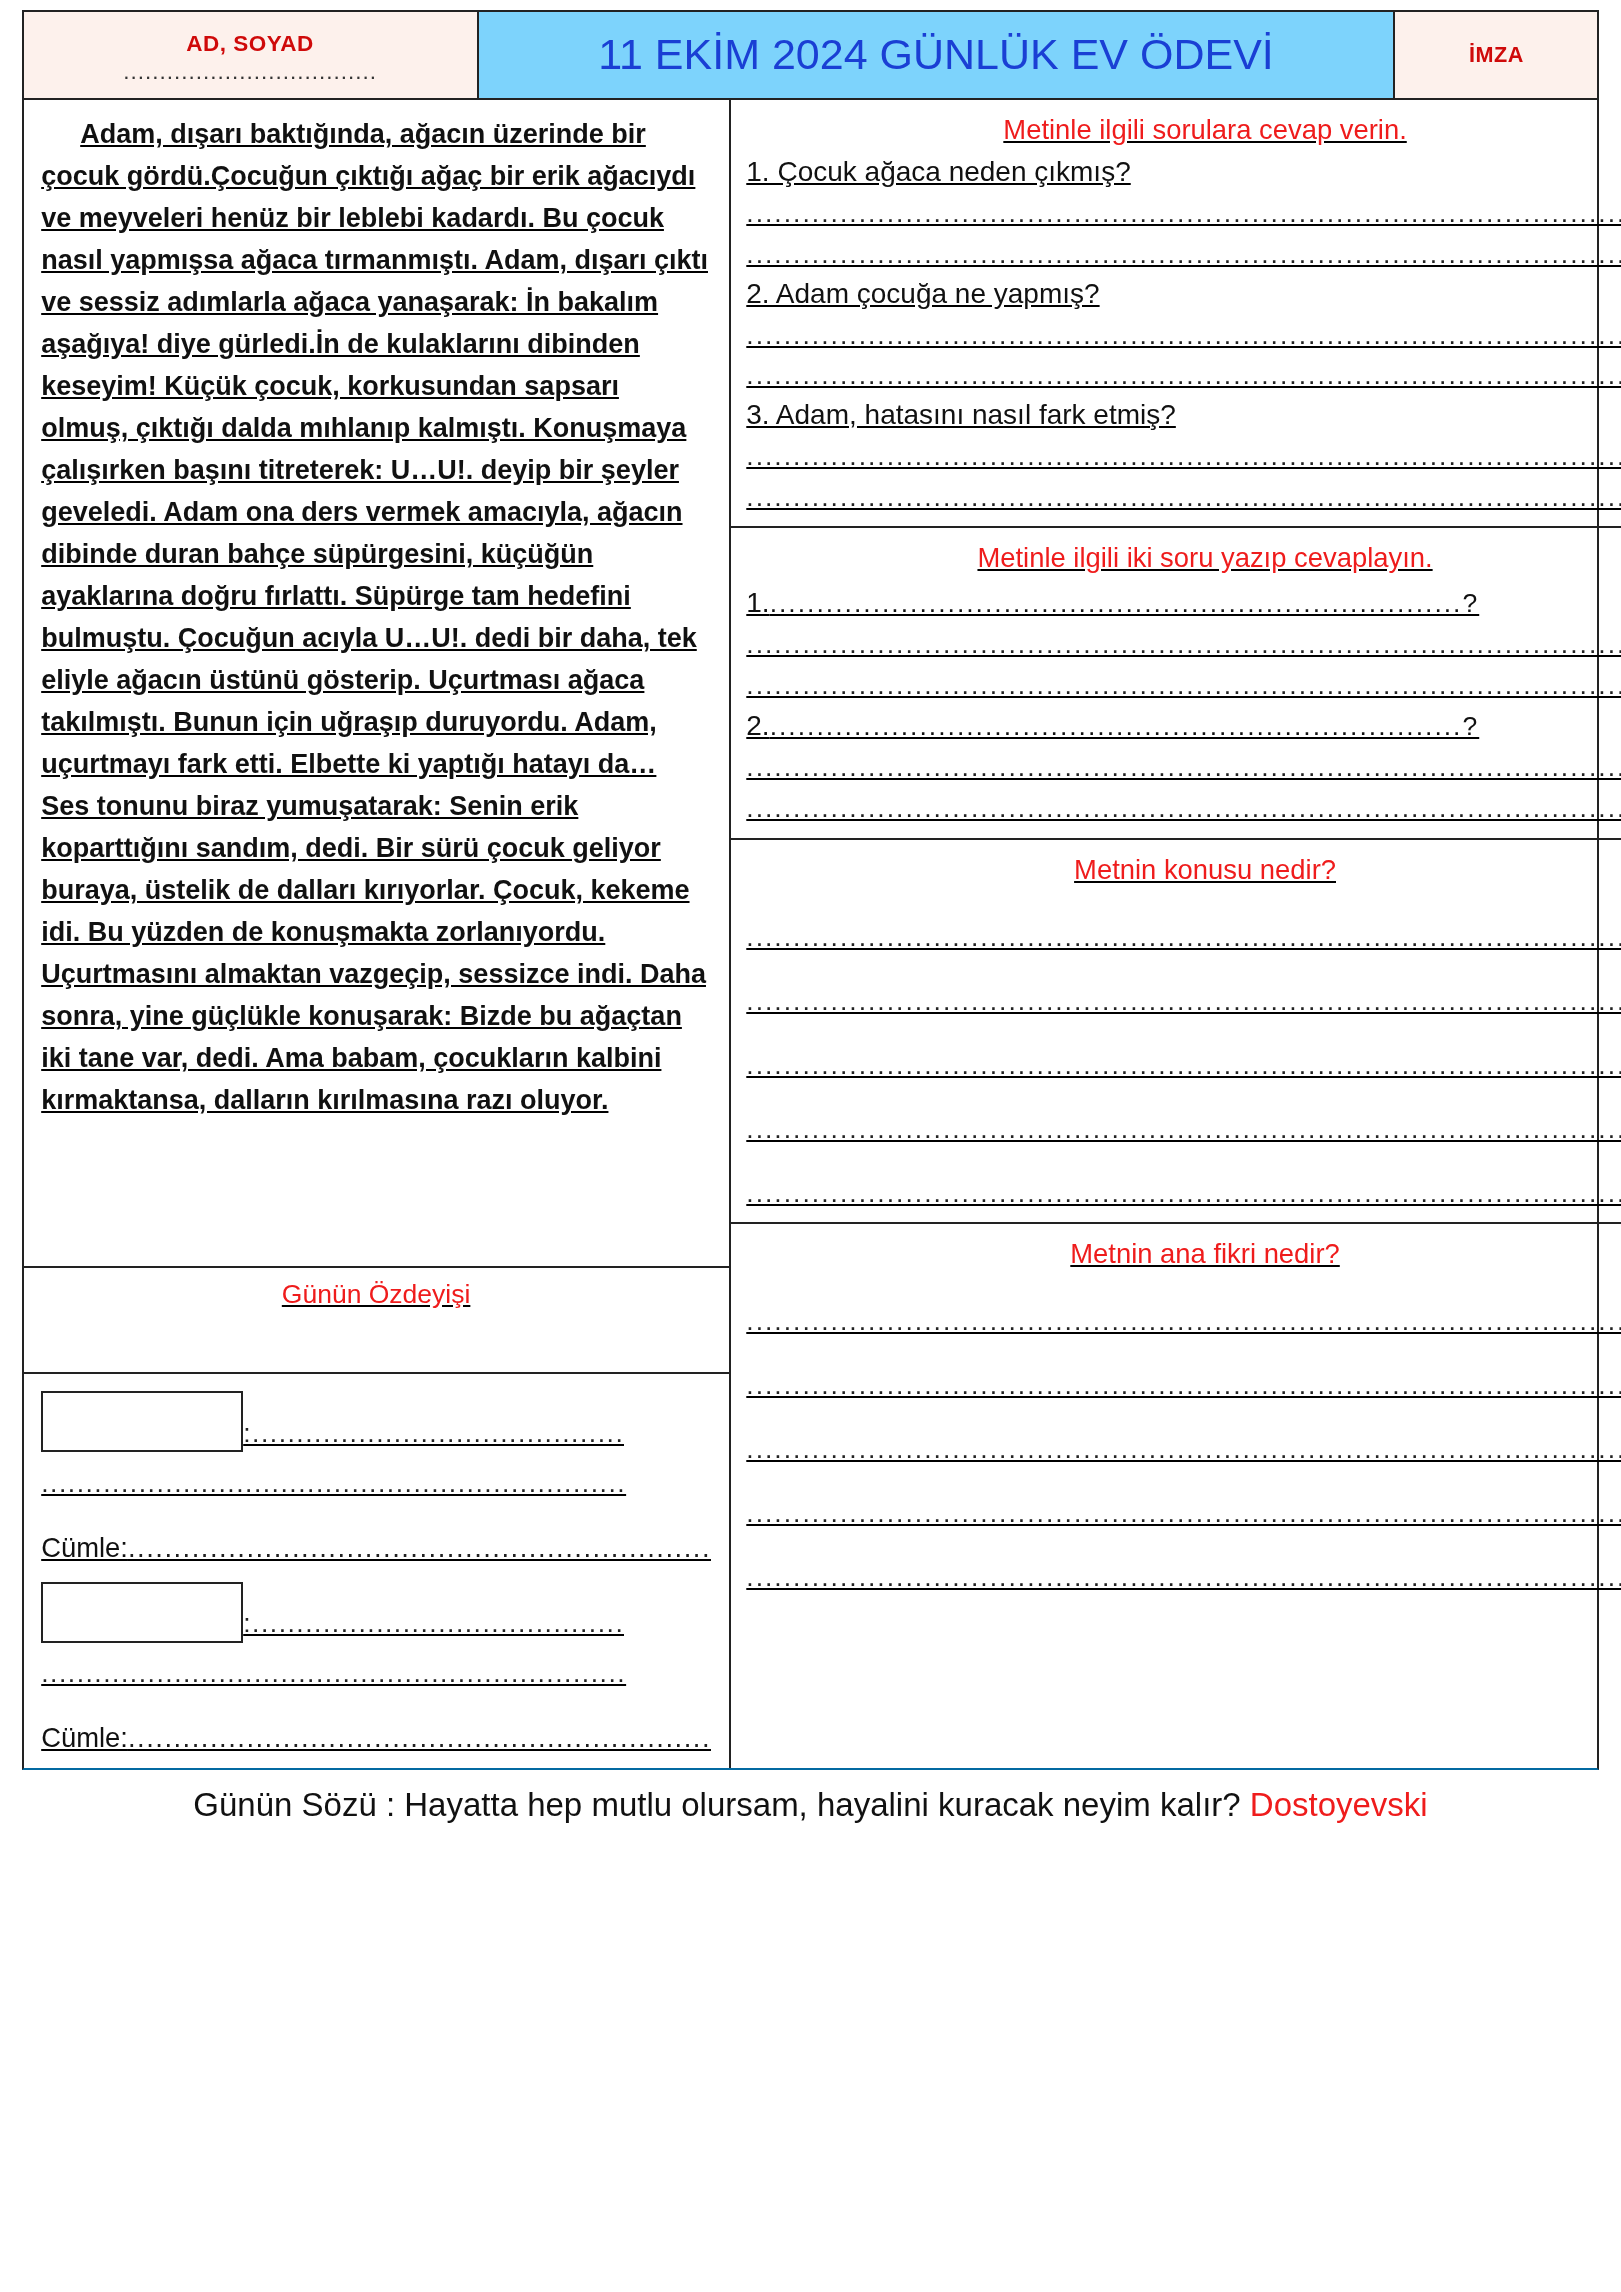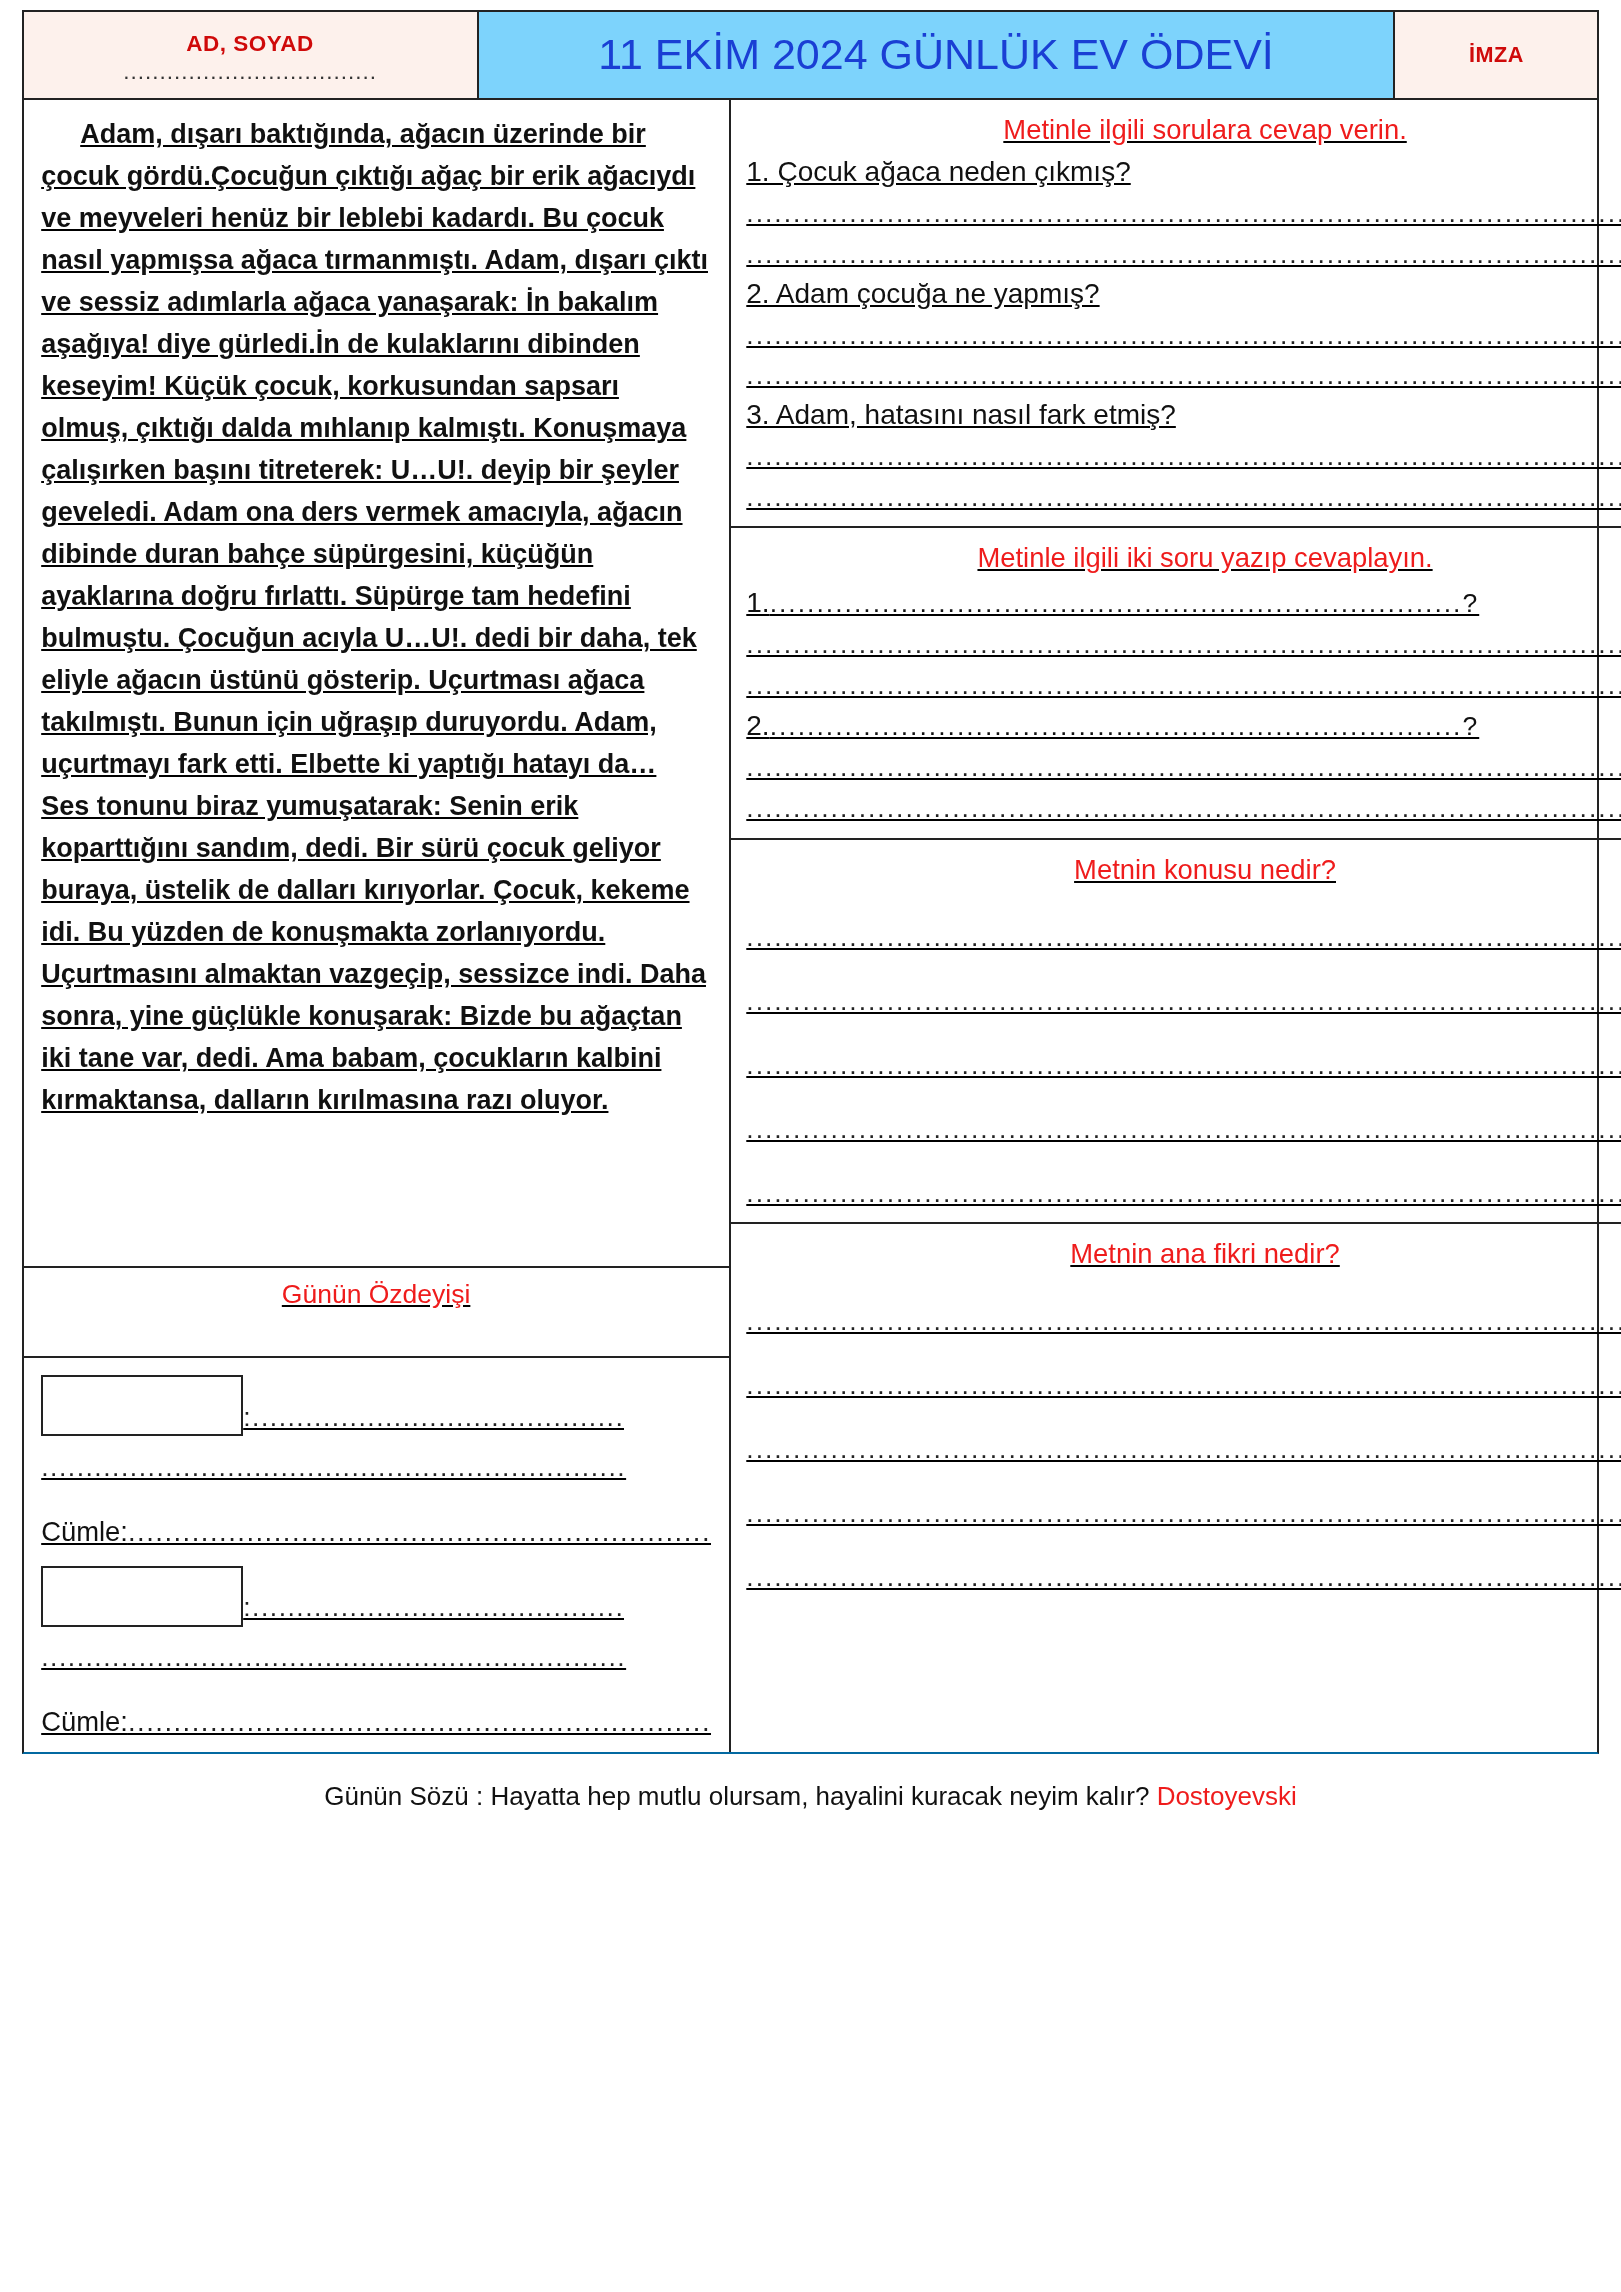--- a/index.html
+++ b/index.html
@@ -115,21 +115,21 @@
     box-sizing: border-box;
   }
   .box-title {
     text-align: center;
     color: #ef1c1c;
     font-size: 26.5px;
     padding: 7.8px 9.8px 5.9px 9.8px;
     line-height: 37px;
   }
   .ozdeyis {
-    height: 90px;
+    height: 106px;
   }
   .sozluk {
     padding-bottom: 13.7px;
   }
   .word-row {
     display: flex;
     align-items: flex-end;
     padding: 0 17.6px;
     margin-top: 17.6px;
   }
@@ -208,22 +208,22 @@
     color: #222;
     letter-spacing: 2px;
     margin-top: 33px;
     white-space: nowrap;
     overflow: hidden;
   }
 
   
   .footer {
     text-align: center;
-    font-size: 26px;
-    padding-top: 27px;
+    font-size: 33px;
+    padding-top: 16px;
     color: #111;
   }
   .footer .author { color: #ef1c1c; }
 </style>
 </head>
 <body>
 
 <div class="page">
 
   <div class="header">

